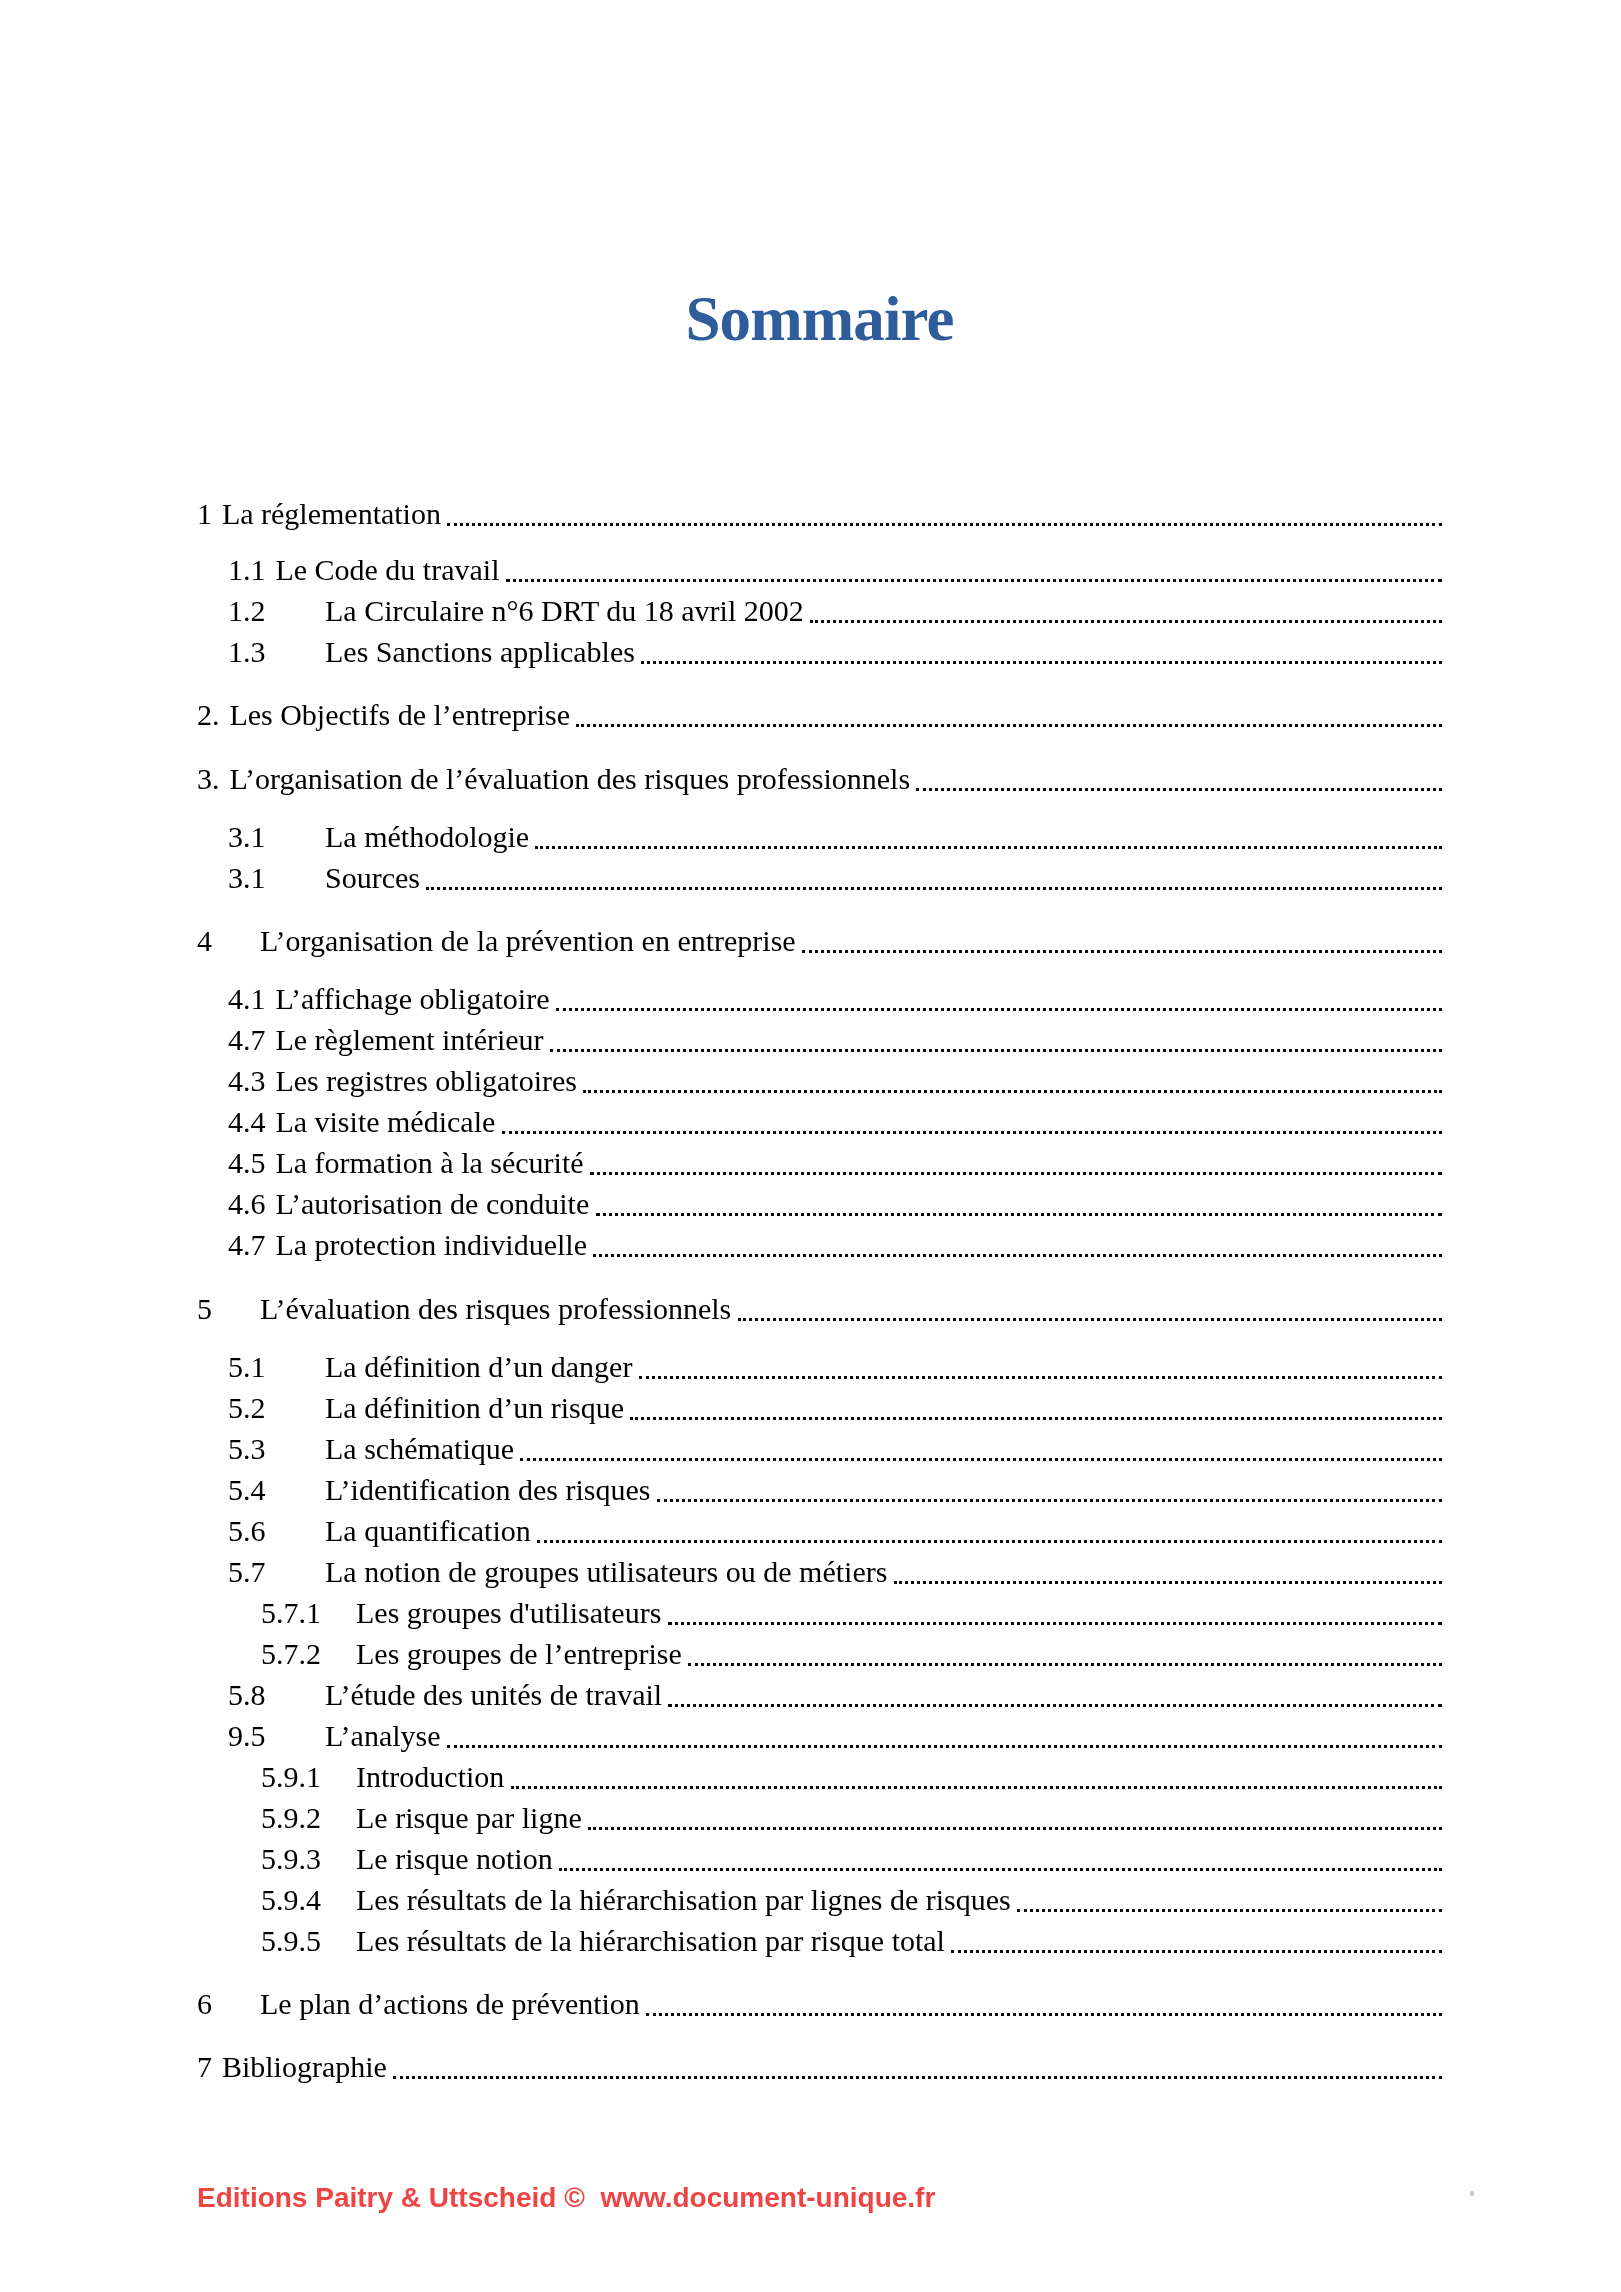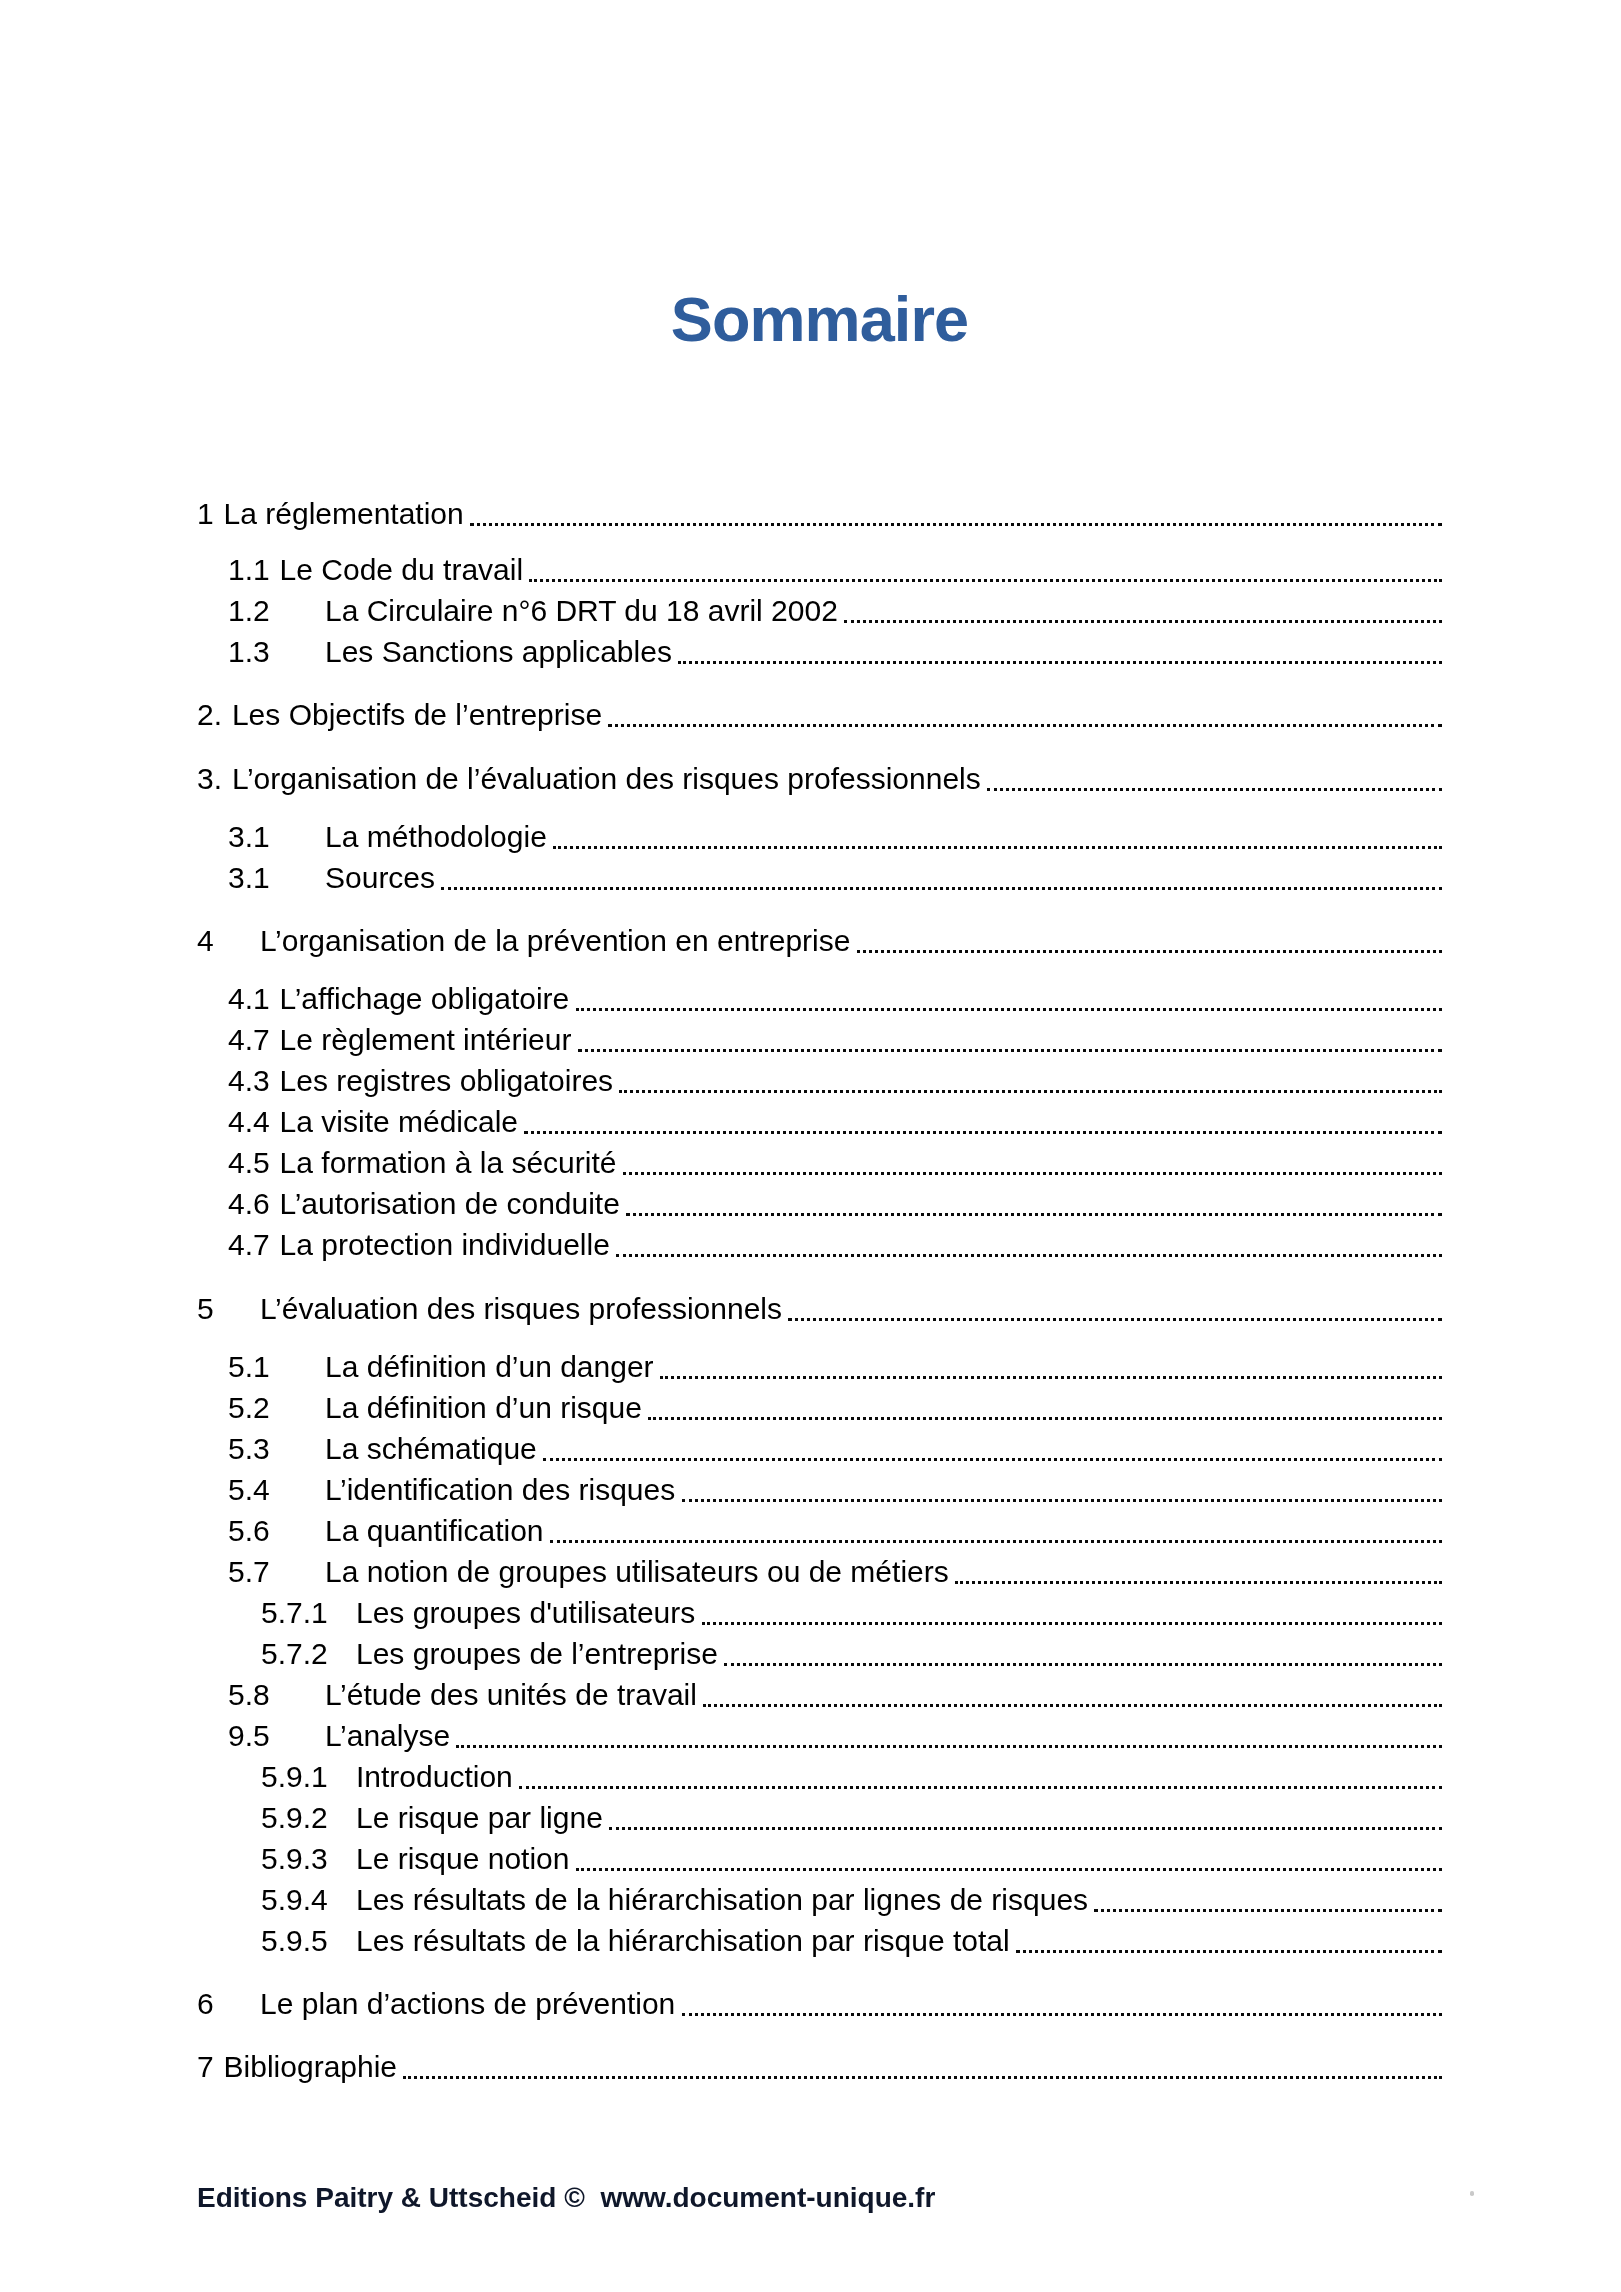--- a/index.html
+++ b/index.html
@@ -1,21 +1,21 @@
 <!DOCTYPE html>
 <html style="font-size:14.3px"><head>
 <meta charset="utf-8">
 <style>
   * { margin: 0; padding: 0; box-sizing: border-box; }
   html, body { background: #ffffff; }
   body {
     width: 1622px; height: 2293px; position: relative; overflow: hidden;
     font-family: "Liberation Sans", "DejaVu Sans", sans-serif; color: #000;
   }
-  .page { position: absolute; inset: 0; padding: 288px 180px 0 197px; }
+  .page { position: absolute; inset: 0; padding: 288px 180px 0 197px; font-family: Liberation Serif, serif; }
   .title {
     text-align: center; font-size: 63px; font-weight: bold;
     line-height: 1; letter-spacing: -0.9px; color: #2f5d9c;
   }
   .toc { margin-top: 142px; }
   .row { display: flex; align-items: flex-end; font-size: 30px; line-height: 41px; }
   .num { flex: none; margin-right: 9.9px; white-space: pre; }
   .txt { flex: none; white-space: pre; }
   .leader {
     flex: 1 1 auto; min-width: 16px;
@@ -26,21 +26,21 @@
   .lvl1.tab > .num { width: 63px; }
   .lvl2 { padding-left: 31px; }
   .lvl2.tab > .num { width: 97px; }
   .lvl3 { padding-left: 64px; }
   .lvl3 > .num { width: 95px; margin-right: 0; }
   .gap-subsmall { margin-top: 15px; }
   .gap-sub { margin-top: 17px; }
   .gap-section { margin-top: 22.4px; }
   .footer {
     position: absolute; left: 197px; top: 2182px;
-    font-size: 28px; font-weight: bold; white-space: pre; color: #0f172a;
+    font-size: 28px; font-weight: bold; white-space: pre; color: #ef4444;
   }
   .speck {
     position: absolute; left: 1470px; top: 2191px;
     width: 3.6px; height: 5.4px; background: #c9c9c9; border-radius: 1.8px;
   }
 </style>
 </head>
 <body>
 
 <div class="page">

